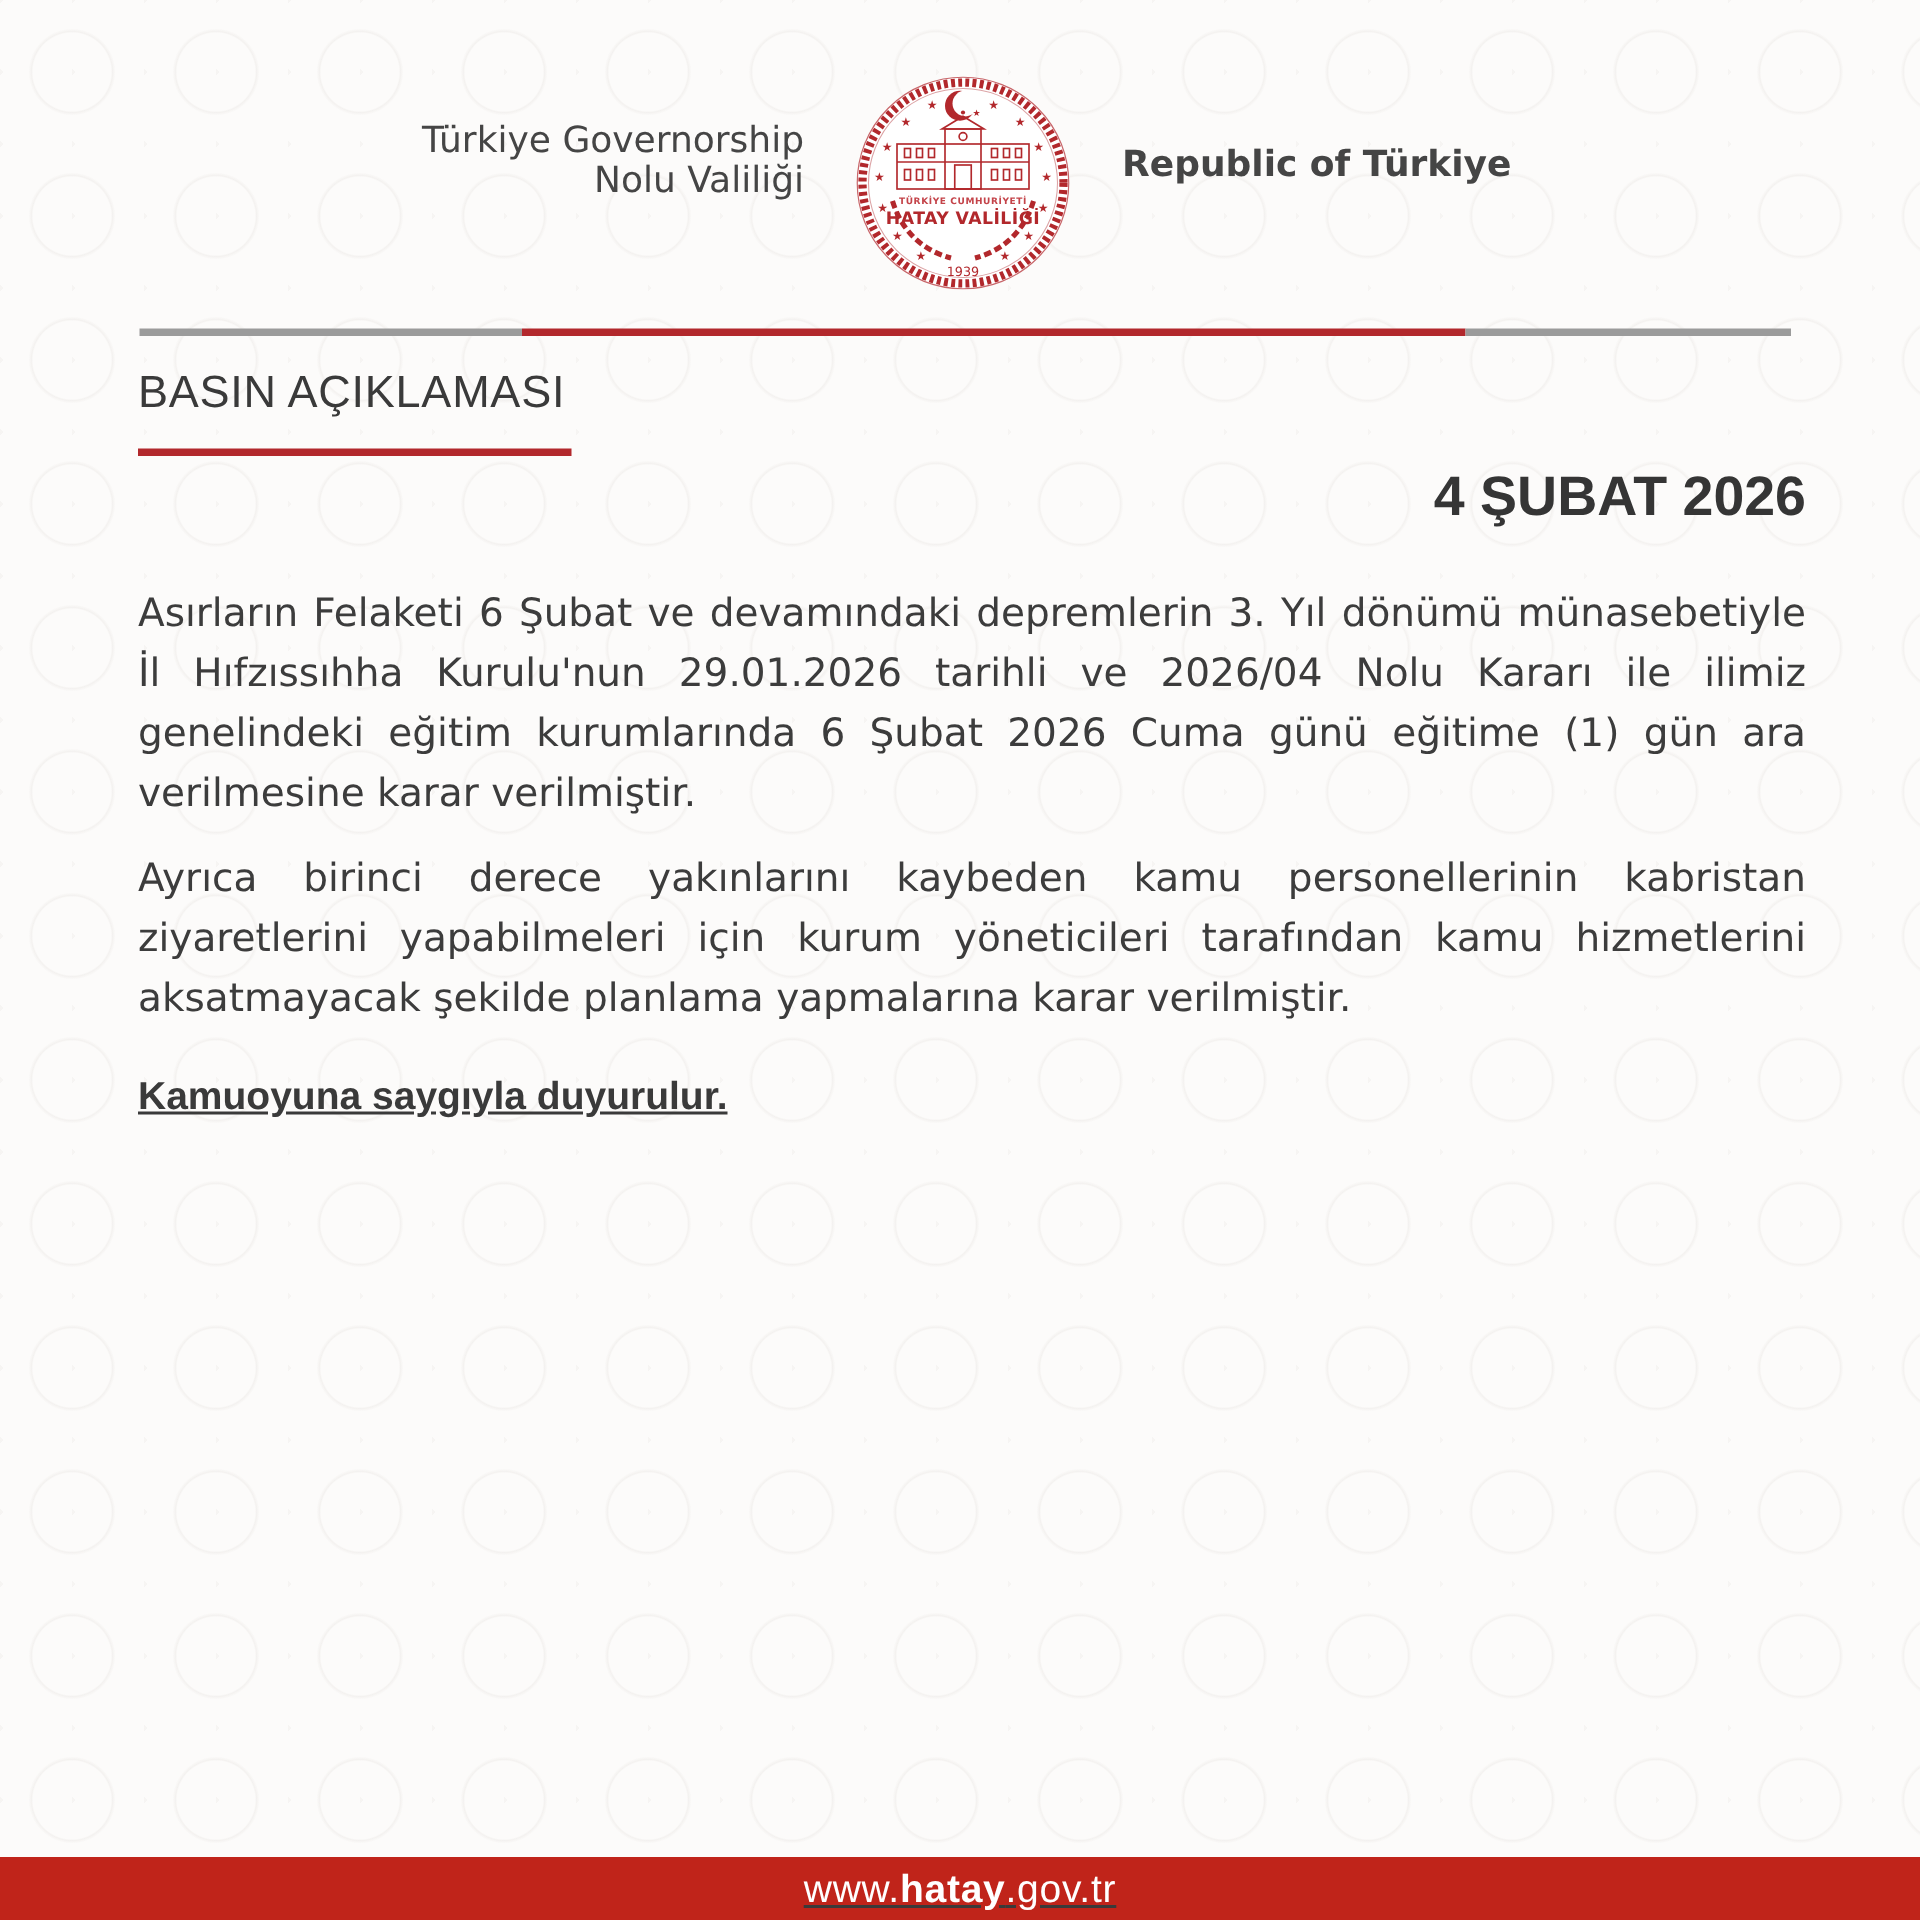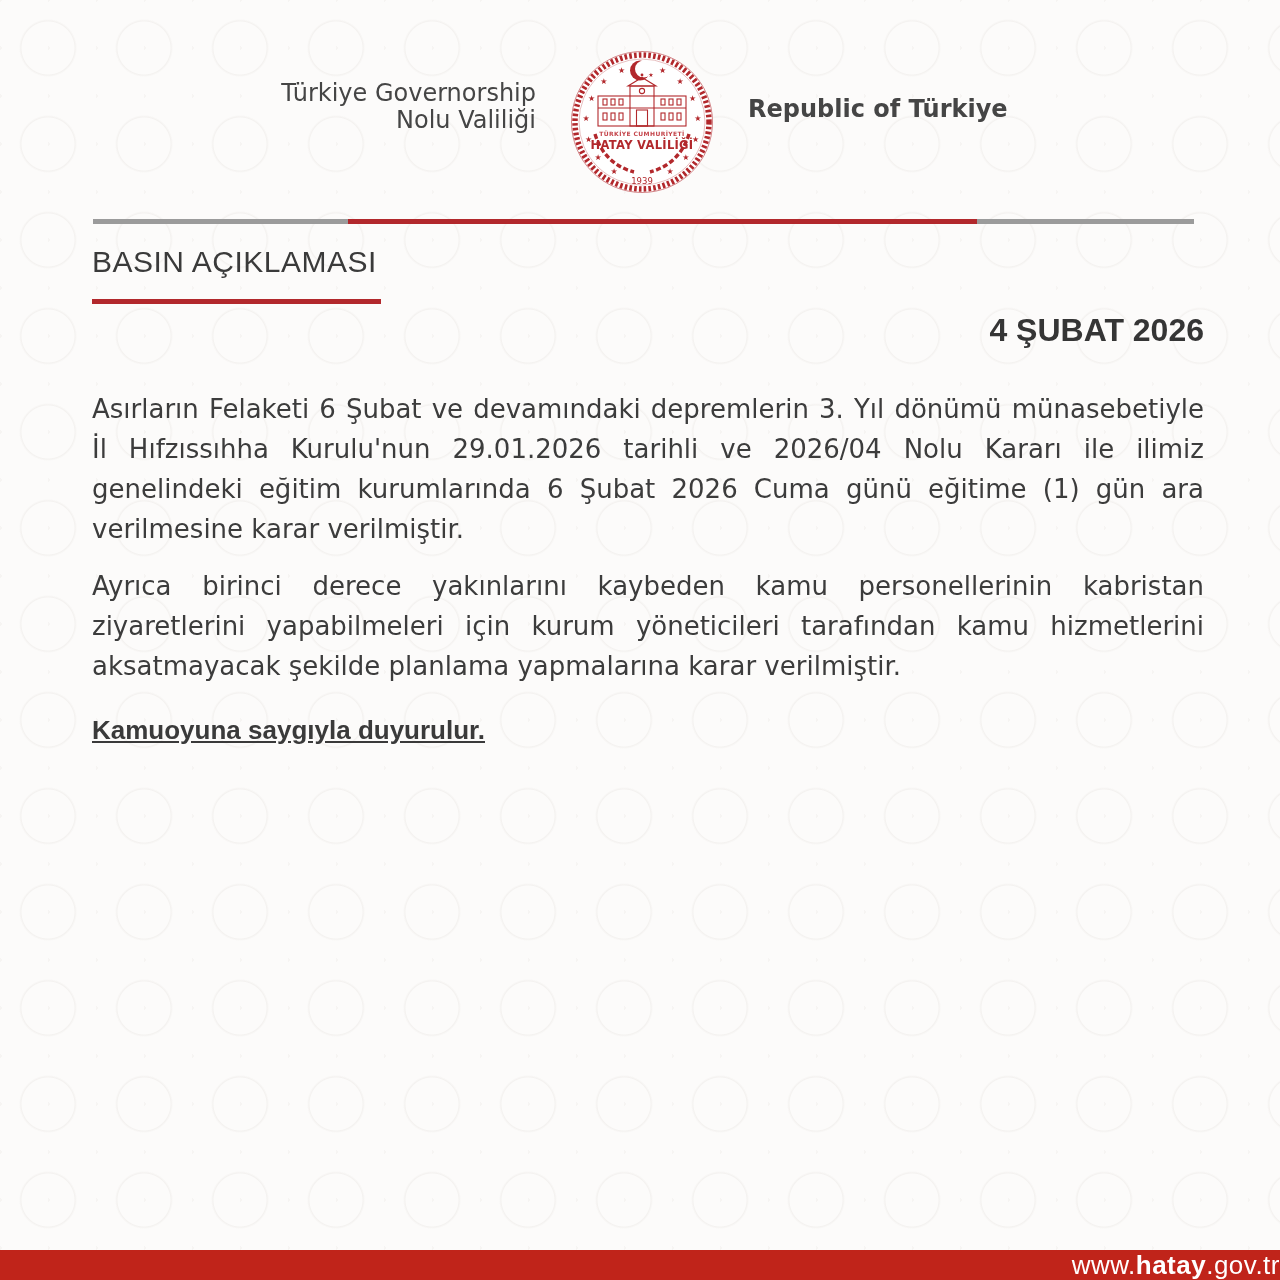--- a/index.html
+++ b/index.html
@@ -31,29 +31,29 @@
   
   .divider{position:absolute;left:93px;top:219px;width:1101px;height:5px;display:flex;}
   .divider .seg-gray1{width:23.2%;background:#9b9b9b;}
   .divider .seg-red{width:57.1%;background:#b2282c;}
   .divider .seg-gray2{flex:1;background:#9b9b9b;}
   
   .doc{position:absolute;left:92px;top:245px;width:1112px;}
   .doc h1{margin:0;font-family:"Liberation Sans",sans-serif;font-weight:normal;
     font-size:30px;line-height:33px;letter-spacing:.5px;color:#3a3a3a;}
   .title-underline{width:289px;height:5px;background:#b2282c;margin-top:21px;}
-  .date{font-family:"Liberation Sans",sans-serif;font-weight:bold;font-size:32px;
+  .date{font-family:"Liberation Sans",sans-serif;font-weight:bold;font-size:37px;
     line-height:29px;text-align:right;margin-top:12px;color:#353535;}
   .doc p{margin:0 0 17px 0;font-size:26px;line-height:40px;text-align:justify;color:#3c3c3c;}
   .doc p.first{margin-top:44px;}
   .doc p.closing{font-family:"Liberation Sans",sans-serif;font-weight:bold;
     text-align:left;margin-top:24px;color:#3a3a3a;text-decoration:underline;}
   
-  .footer{position:absolute;left:0;bottom:0;width:1280px;height:30px;background:#c0241a;
-    display:flex;align-items:center;justify-content:flex-end;}
+  .footer{position:absolute;left:0;bottom:0;width:1280px;height:42px;background:#c0241a;
+    display:flex;align-items:center;justify-content:center;text-decoration:underline;}
   .footer .url{font-family:"Liberation Sans",sans-serif;font-size:26px;color:#ffffff;
     letter-spacing:.5px;}
   .footer .url b{font-weight:bold;}
 </style>
 </head>
 <body>
 
 <div class="page">
 
   <div class="hdr-left">

